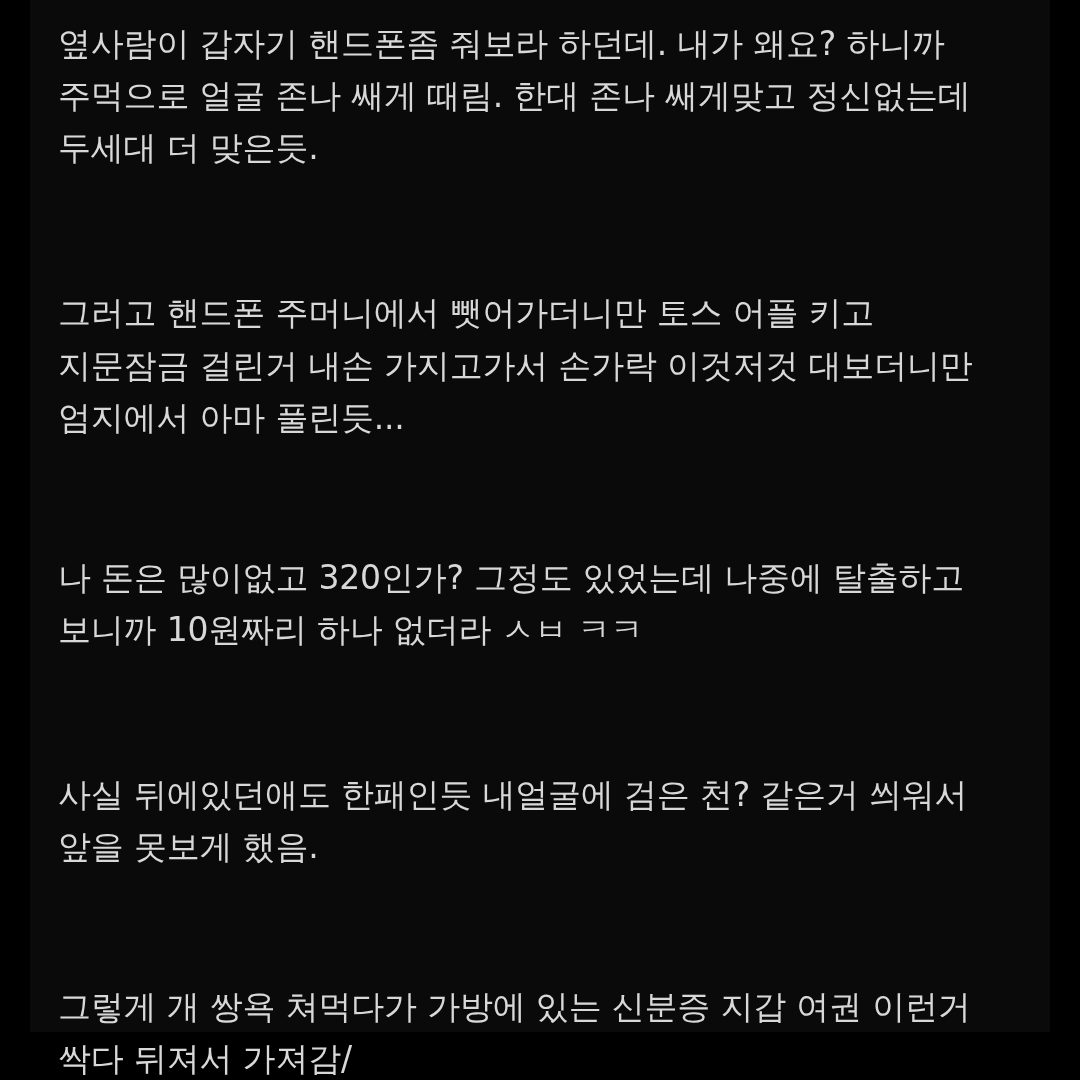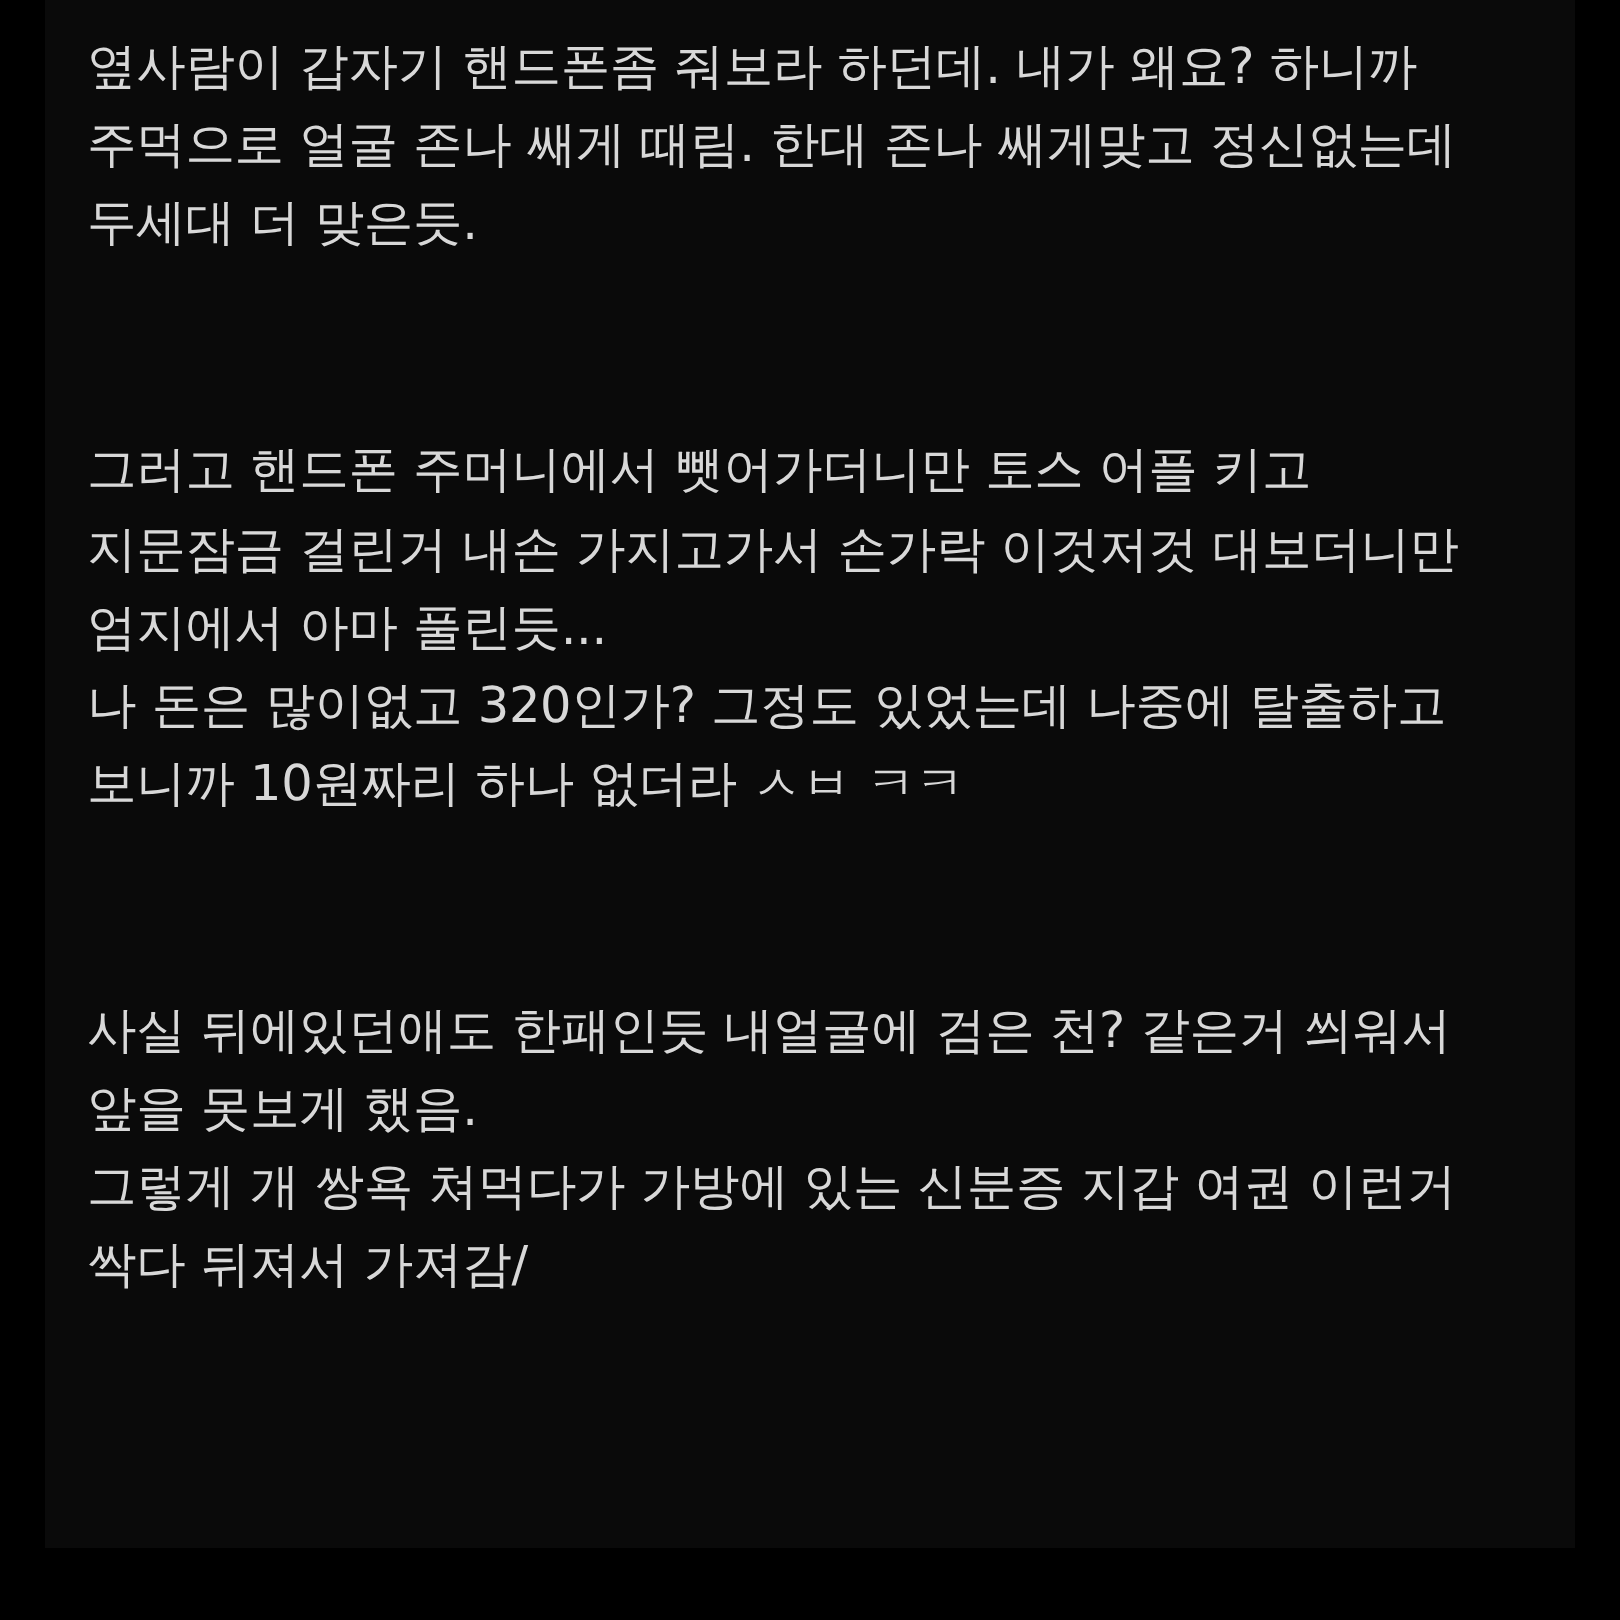--- a/index.html
+++ b/index.html
@@ -46,21 +46,21 @@
   .para {
     color: #d8d8d8;
     font-size: 33px;
     line-height: 1.58;
     letter-spacing: -0.2px;
     margin: 0;
     white-space: pre-wrap;
     word-break: keep-all;
   }
   .para.gap-md { margin-top: 113px; }
-  .para.gap-lg { }
+  .para.gap-lg { margin-top: 108px; }
 </style>
 </head>
 <body>
 
 <div id="screen">
   <div class="gutter left"></div>
   <div class="gutter right"></div>
 
   <div class="content">
     <p class="para">옆사람이 갑자기 핸드폰좀 줘보라 하던데. 내가 왜요? 하니까 주먹으로 얼굴 존나 쌔게 때림. 한대 존나 쌔게맞고 정신없는데 두세대 더 맞은듯.</p>

